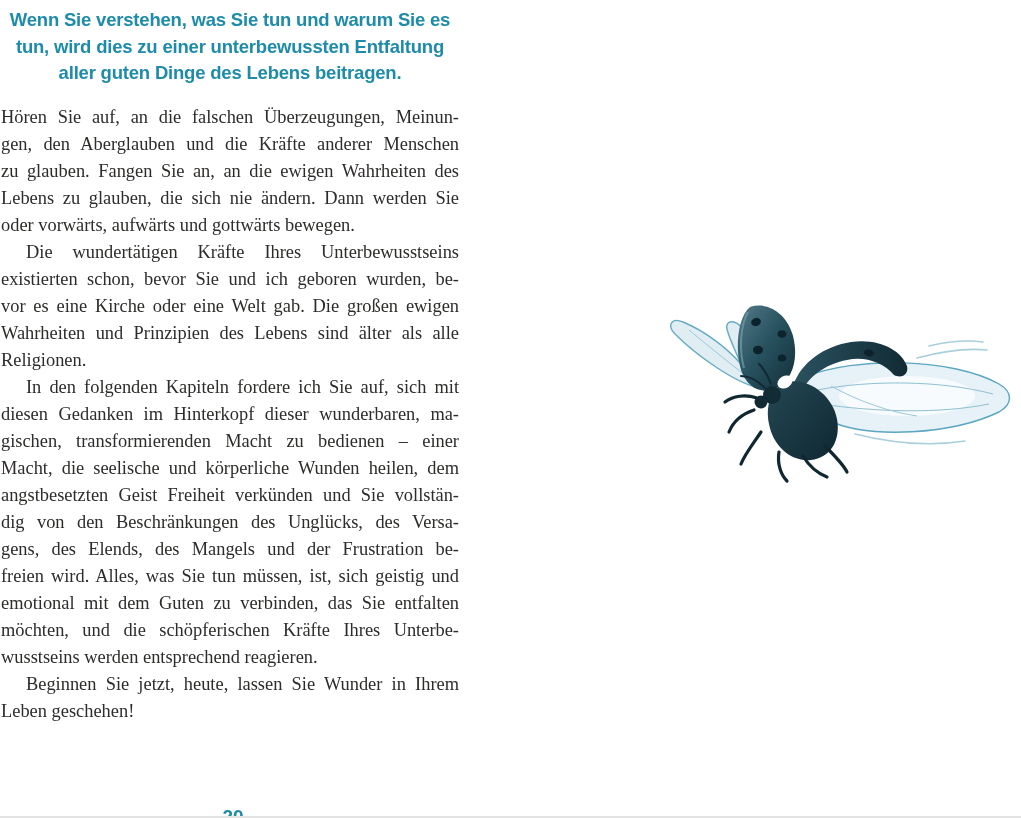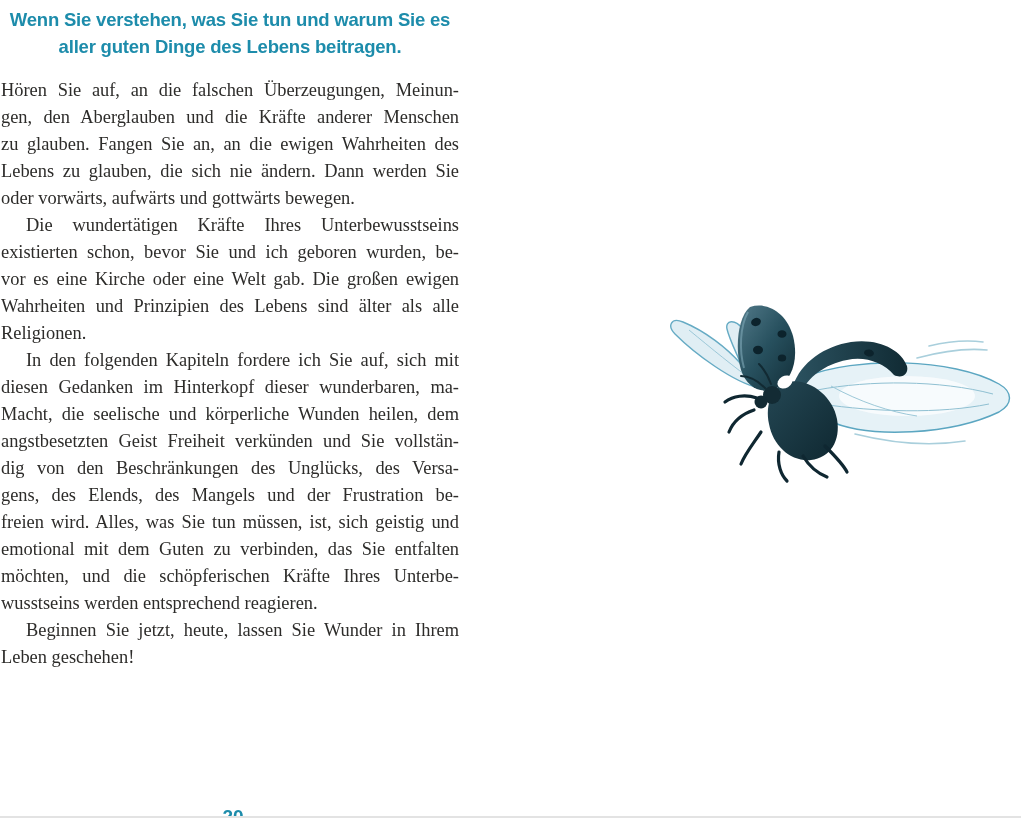--- a/index.html
+++ b/index.html
@@ -65,40 +65,42 @@
   }
 </style>
 </head>
 <body>
 
 <div class="page">
 
   <div class="text-column">
     <div class="heading" style="color: rgb(29, 140, 171);">
         <div class="hline">Wenn Sie verstehen, was Sie tun und warum Sie es</div>
+        <div class="hline">tun, wird dies zu einer unterbewussten Entfaltung</div>
         <div class="hline">aller guten Dinge des Lebens beitragen.</div>
       </div>
     <div class="body-text">
         <div class="para">
           <div class="line first">Hören Sie auf, an die falschen Überzeugungen, Meinun-</div>
           <div class="line">gen, den Aberglauben und die Kräfte anderer Menschen</div>
           <div class="line">zu glauben. Fangen Sie an, an die ewigen Wahrheiten des</div>
           <div class="line">Lebens zu glauben, die sich nie ändern. Dann werden Sie</div>
           <div class="line last">oder vorwärts, aufwärts und gottwärts bewegen.</div>
         </div>
         <div class="para indent">
           <div class="line first">Die wundertätigen Kräfte Ihres Unterbewusstseins</div>
           <div class="line">existierten schon, bevor Sie und ich geboren wurden, be-</div>
           <div class="line">vor es eine Kirche oder eine Welt gab. Die großen ewigen</div>
           <div class="line">Wahrheiten und Prinzipien des Lebens sind älter als alle</div>
           <div class="line last">Religionen.</div>
         </div>
         <div class="para indent">
           <div class="line first">In den folgenden Kapiteln fordere ich Sie auf, sich mit</div>
           <div class="line">diesen Gedanken im Hinterkopf dieser wunderbaren, ma-</div>
+          <div class="line">gischen, transformierenden Macht zu bedienen – einer</div>
           <div class="line">Macht, die seelische und körperliche Wunden heilen, dem</div>
           <div class="line">angstbesetzten Geist Freiheit verkünden und Sie vollstän-</div>
           <div class="line">dig von den Beschränkungen des Unglücks, des Versa-</div>
           <div class="line">gens, des Elends, des Mangels und der Frustration be-</div>
           <div class="line">freien wird. Alles, was Sie tun müssen, ist, sich geistig und</div>
           <div class="line">emotional mit dem Guten zu verbinden, das Sie entfalten</div>
           <div class="line">möchten, und die schöpferischen Kräfte Ihres Unterbe-</div>
           <div class="line last">wusstseins werden entsprechend reagieren.</div>
         </div>
         <div class="para indent">

